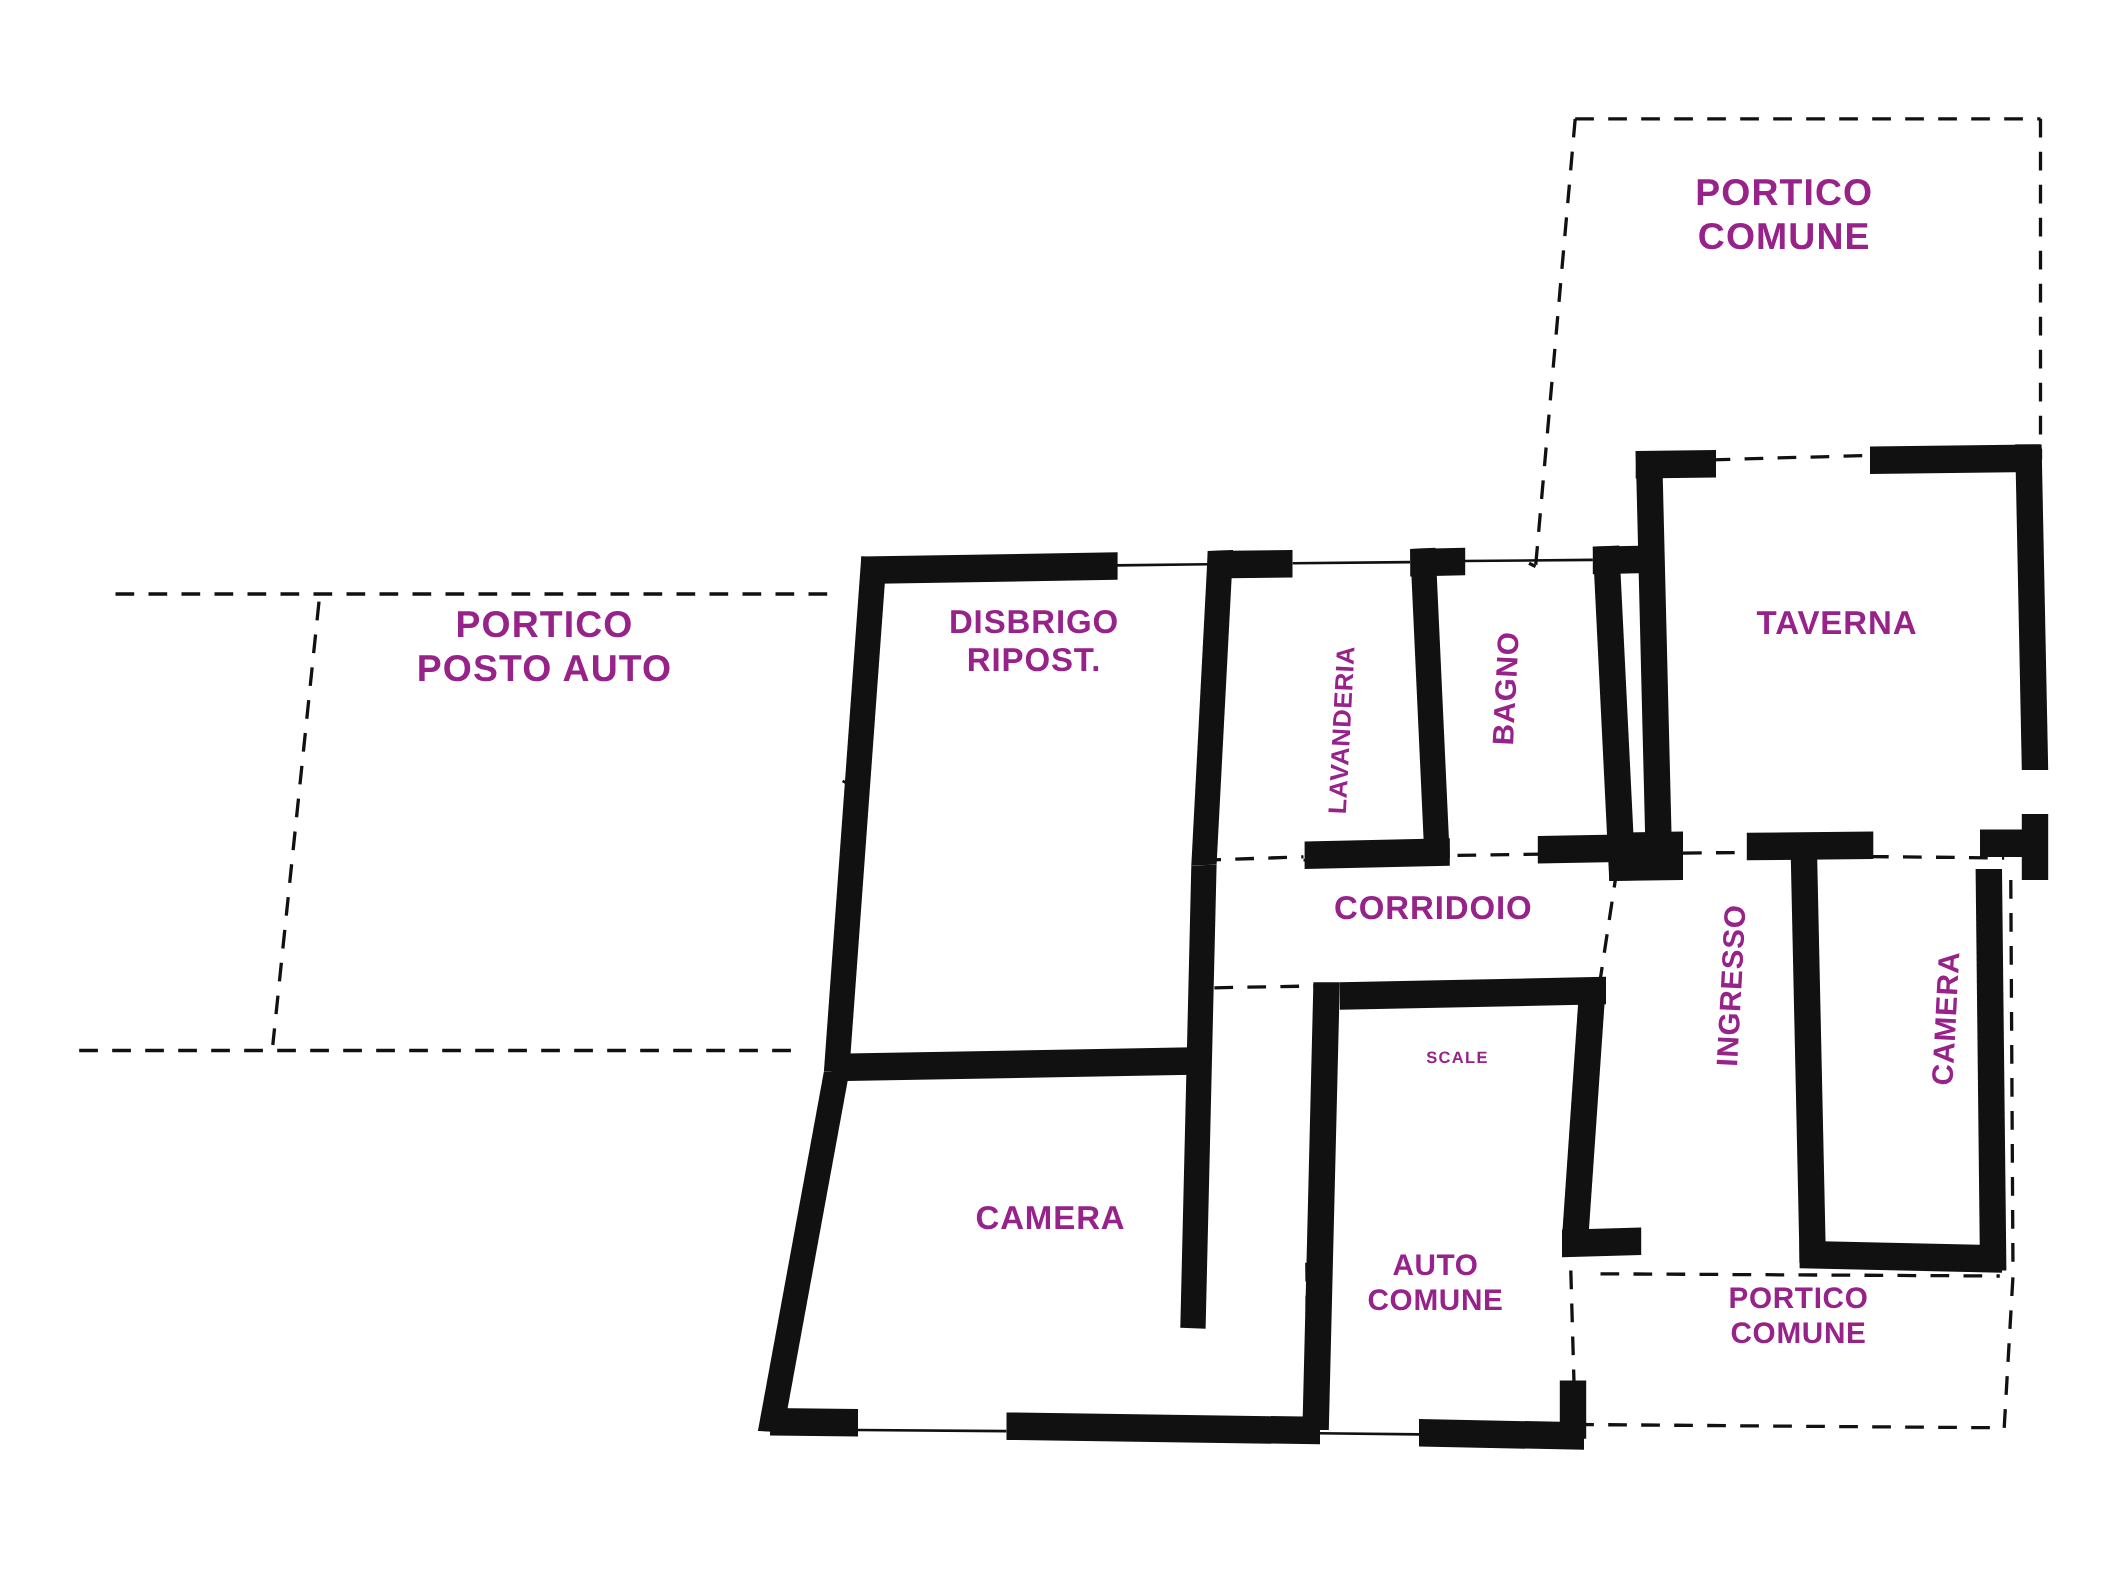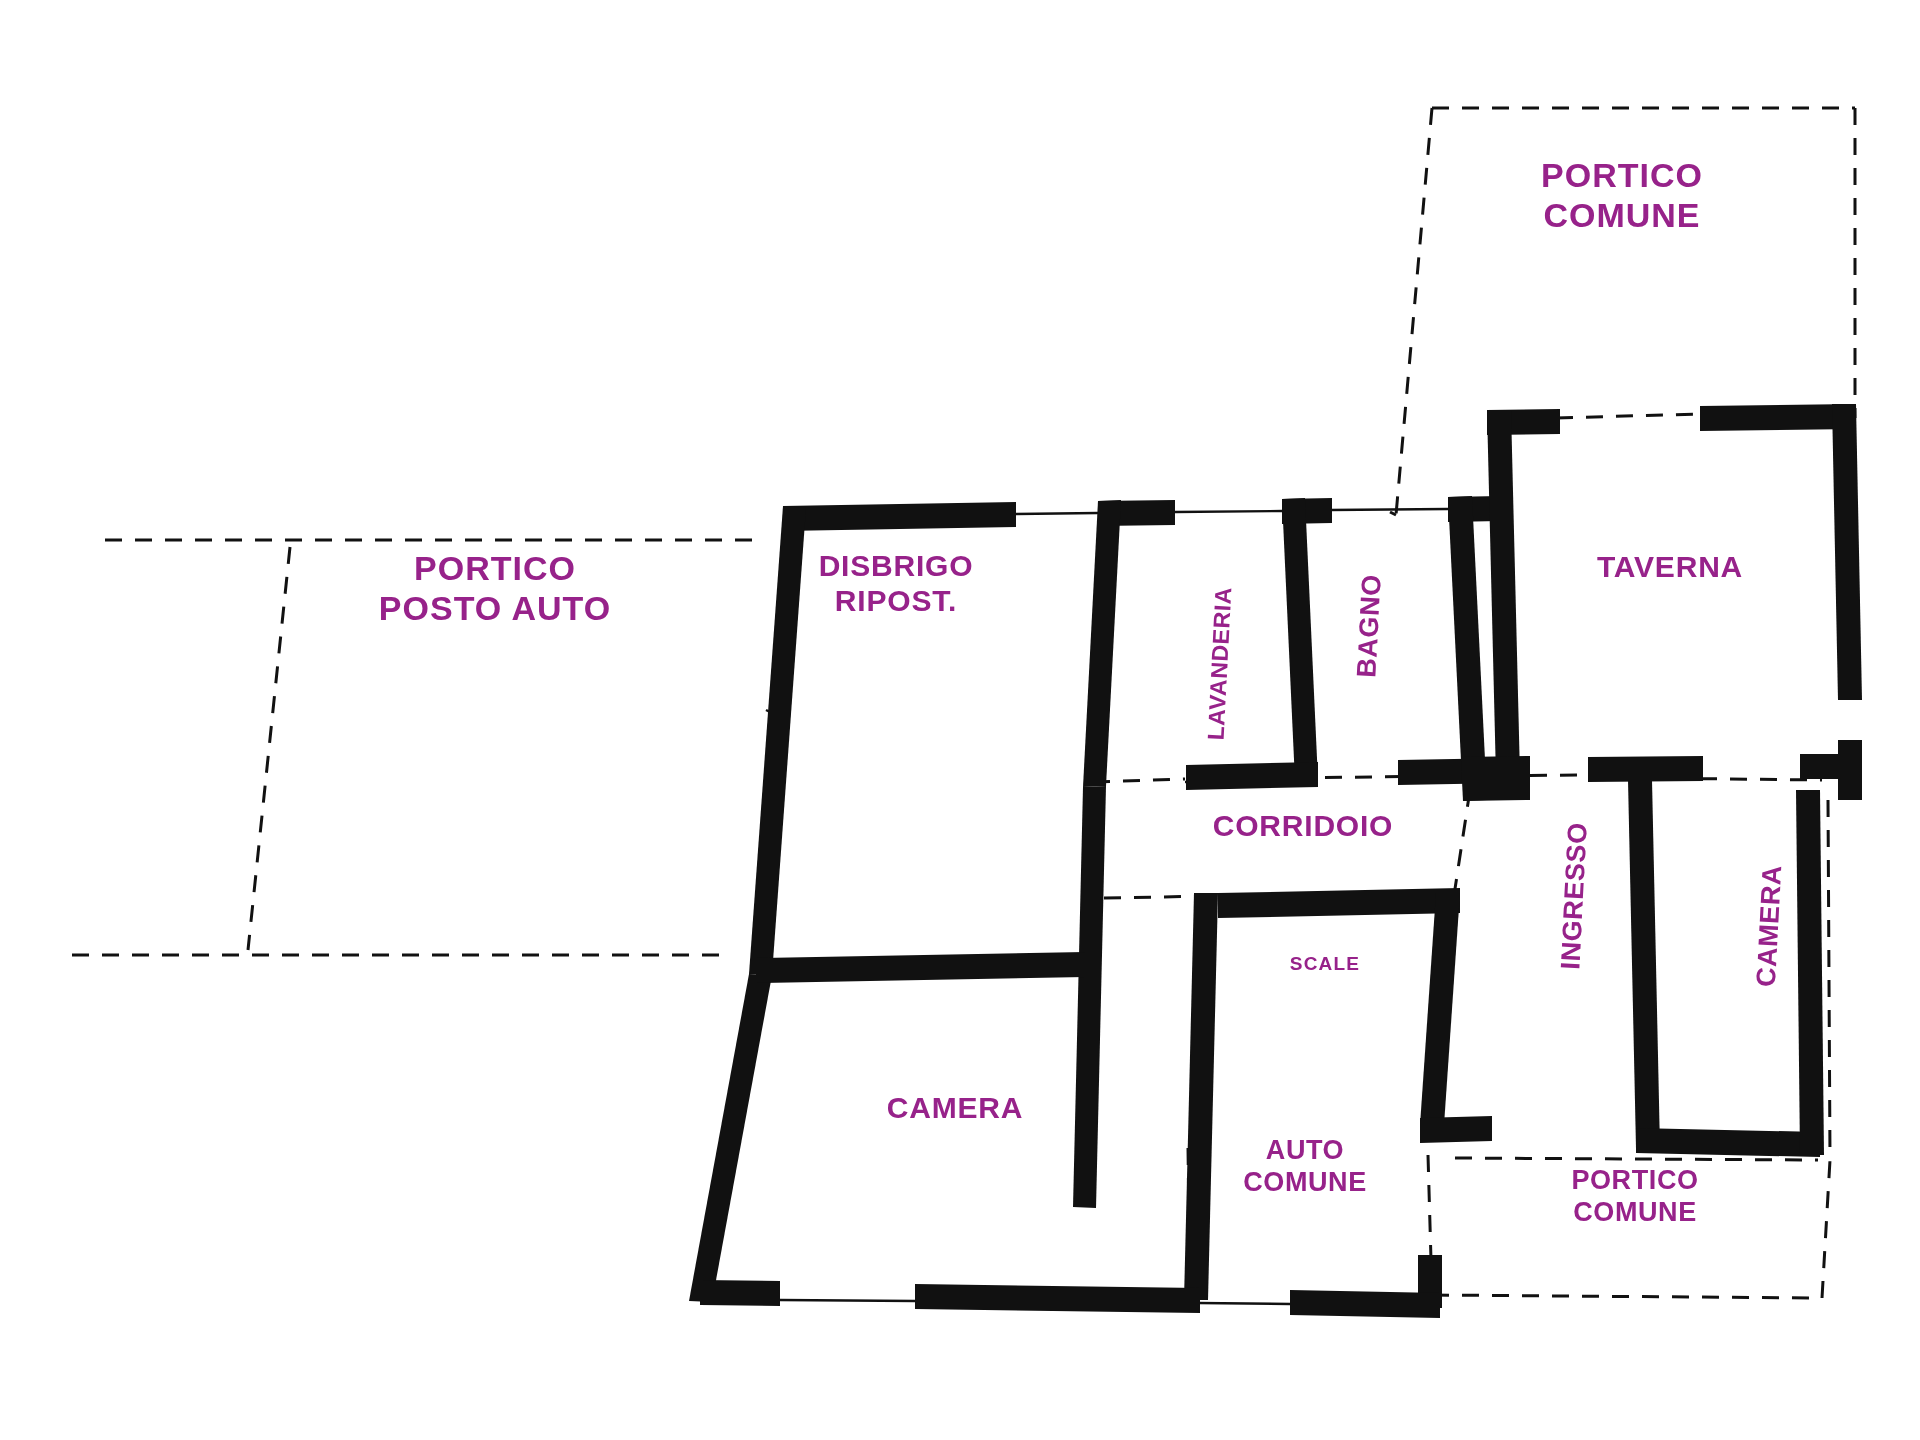--- a/index.html
+++ b/index.html
@@ -20,21 +20,21 @@
     letter-spacing:0.5px;
     white-space:pre;
     text-align:center;
     line-height:1.18;
     pointer-events:none;
   }
   .lbl-xl{font-size:34px;letter-spacing:1px;}
   .lbl-lg{font-size:30px;letter-spacing:0.8px;}
   .lbl-md{font-size:27px;letter-spacing:0.6px;}
   .lbl-sm{font-size:23px;letter-spacing:0.6px;}
-  .lbl-xs{font-size:19px;letter-spacing:1.2px;}
+  .lbl-xs{font-size:15px;letter-spacing:1.2px;}
   .rot-90{transform-origin:center center;}
 </style>
 </head>
 <body>
 
 <div id="page">
 
   <svg id="plan-svg" viewBox="0 0 1920 1440">
     <defs>
       <style>
@@ -154,21 +154,21 @@
       <polygon class="w" points="1487,770 1530,770 1530,800 1487,800"></polygon>
     </g>
   </svg>
 
   <div class="room-label lbl-xl" style="left:300px;top:548px;width:390px;">PORTICO
 POSTO AUTO</div>
 
   <div class="room-label lbl-xl" style="left:1452px;top:155px;width:340px;">PORTICO
 COMUNE</div>
 
-  <div class="room-label lbl-lg" style="left:756px;top:548px;width:280px;">DISBRIGO
+  <div class="room-label lbl-lg" style="left:800px;top:548px;width:280px;">DISBRIGO
 RIPOST.</div>
 
   <div class="room-label lbl-sm rot-90" style="left:1120px;top:650px;width:200px;transform:rotate(-87deg);">LAVANDERIA</div>
 
   <div class="room-label lbl-md rot-90" style="left:1290px;top:610px;width:160px;transform:rotate(-87deg);">BAGNO</div>
 
   <div class="room-label lbl-lg" style="left:1530px;top:549px;width:280px;">TAVERNA</div>
 
   <div class="room-label lbl-lg" style="left:1148px;top:808px;width:310px;">CORRIDOIO</div>
 

